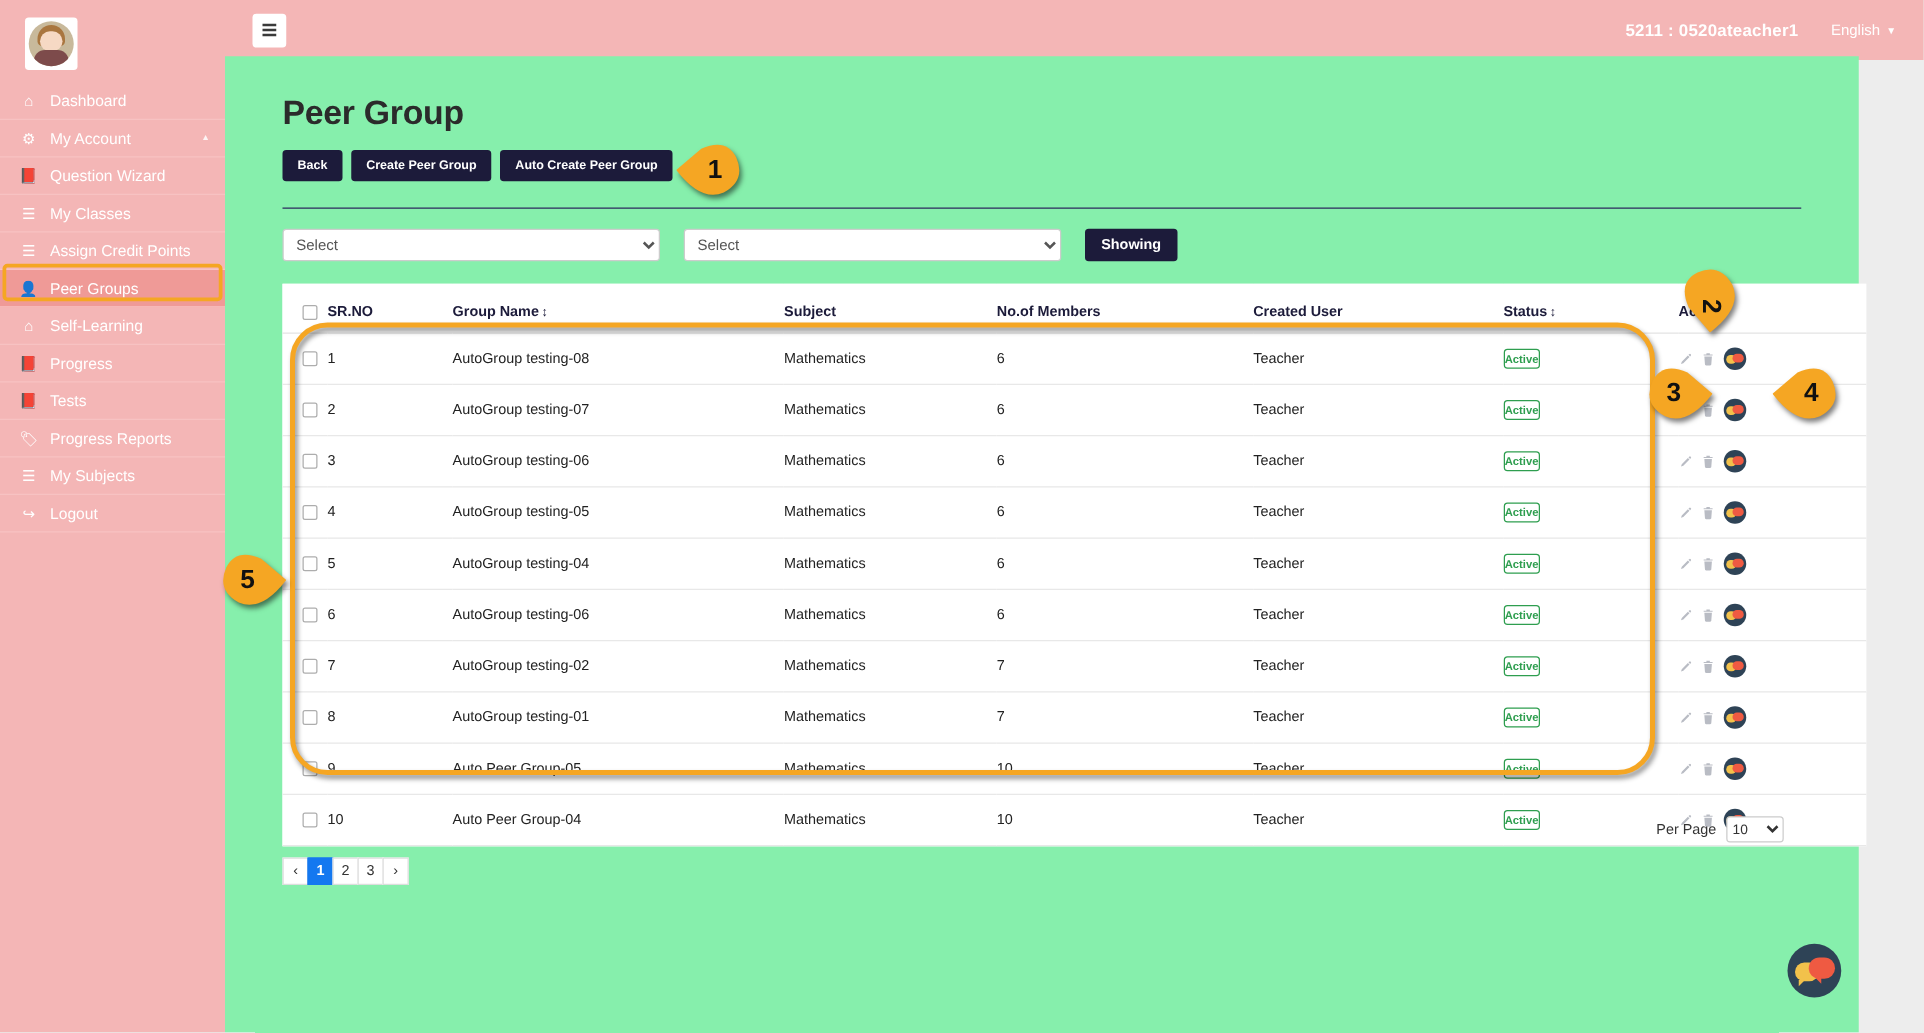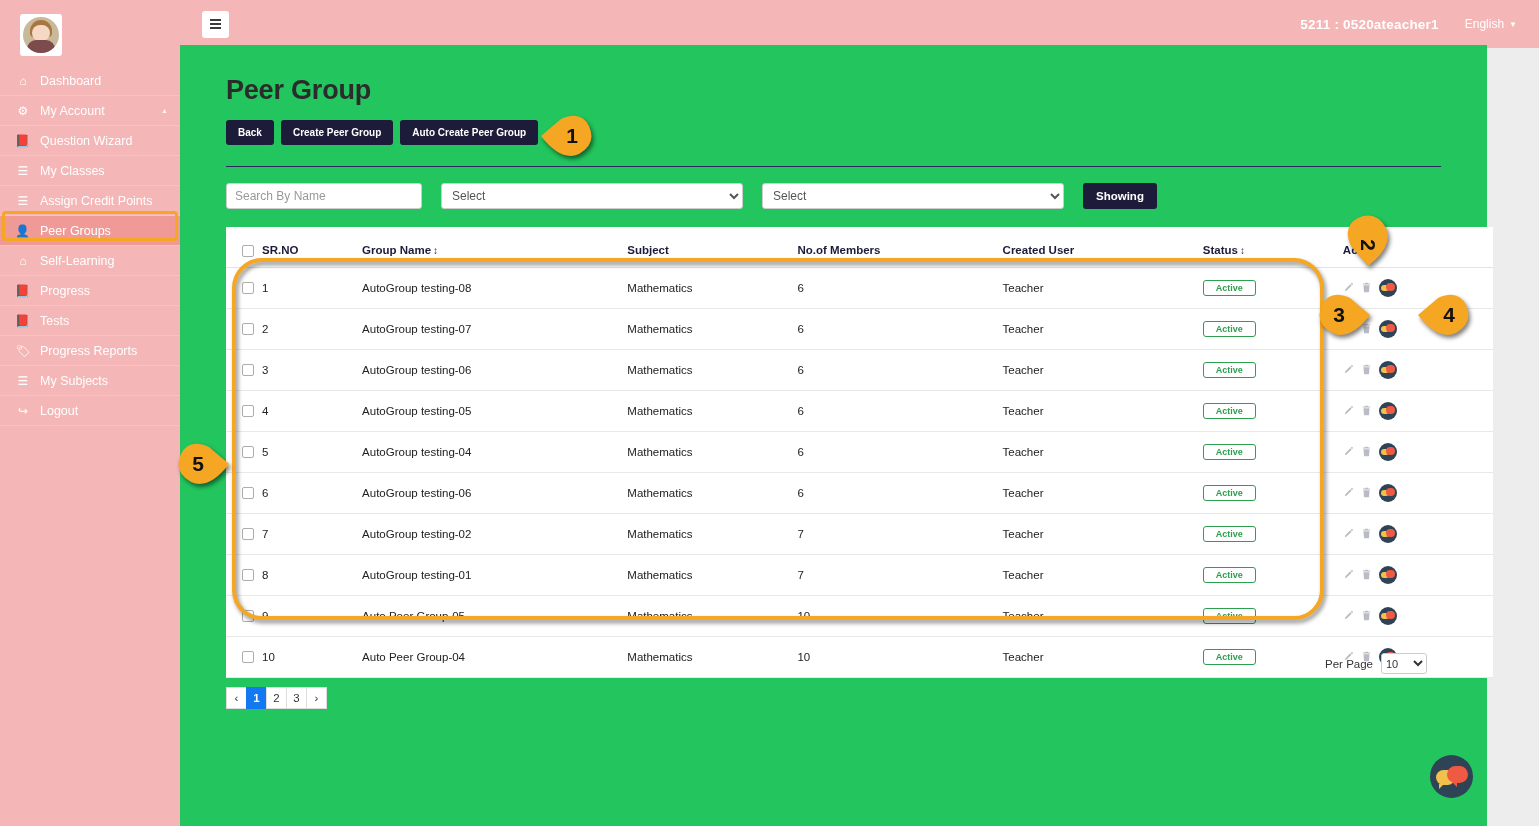--- a/index.html
+++ b/index.html
@@ -67,21 +67,21 @@
   }
   #hamburger i { display:block; width:11px; height:1.8px; background:#3a3a3a; }
   #topbar-right {
     margin-left:auto; margin-right:22px; display:flex; align-items:center; gap:26px;
   }
   #user-label { color:#fff; font-size:13.5px; font-weight:bold; letter-spacing:.2px; }
   #lang { color:#fff; font-size:12px; display:flex; align-items:center; gap:5px; cursor:pointer; }
   #lang .tri { font-size:8px; }
 
   
-  #main { position:absolute; left:180px; top:45px; width:1307px; height:781px; background:#22c55e; }
+  #main { position:absolute; left:180px; top:45px; width:1307px; height:781px; background:#86efac; }
   #page-title {
     margin:30px 0 0 46px; font-size:27px; font-weight:bold; color:#2b2b2b;
     letter-spacing:-.2px;
   }
   #btn-row { margin:14px 0 0 46px; display:flex; gap:7px; }
   .btn-dark {
     background:#1c1b3a; color:#fff; border:none; border-radius:3px;
     font-size:10px; font-weight:bold; padding:7px 12px; cursor:pointer;
     font-family:"Liberation Sans", sans-serif;
   }
@@ -130,21 +130,21 @@
   thead .c-chk, tbody .c-chk { padding-left:16px !important; }
   .sorter { font-size:10px; margin-left:2px; }
 
   input[type=checkbox] {
     -webkit-appearance:none; appearance:none;
     width:12px; height:12px; border:1px solid #adadad; border-radius:2px;
     background:#fff; cursor:pointer; margin:0; vertical-align:middle;
   }
   .badge-active {
     display:inline-block; border:1px solid #2e9e4f; color:#2e9e4f;
-    font-size:9px; font-weight:bold; border-radius:3px; padding:1px 12px;
+    font-size:9px; font-weight:bold; border-radius:3px; padding:1px 0;
     line-height:12px;
   }
   .acts { display:flex; align-items:center; gap:7px; }
   .ico-pencil, .ico-trash {
     width:11px; height:11px; display:inline-block; cursor:pointer;
     color:#b9bcc4;
   }
   .chat-dot {
     width:18px; height:18px; border-radius:50%; background:#2e4356;
     position:relative; cursor:pointer; flex:none; overflow:hidden;
@@ -310,21 +310,20 @@
 
   <div id="btn-row">
       <button class="btn-dark">Back</button>
       <button class="btn-dark">Create Peer Group</button>
       <button class="btn-dark">Auto Create Peer Group</button>
     </div>
 
   <div id="divider"></div>
 
   <div id="filters">
-    <input id="search-input" type="text" placeholder="Search By Name" style="">
     <select id="sel1" class="sel"><option>Select</option></select>
     <select id="sel2" class="sel"><option>Select</option></select>
     <button id="btn-search">Showing</button>
   </div>
 
   <div id="table-wrap">
     <table>
       <thead>
           <tr id="head-row">
             <th class="c-chk"><input type="checkbox" style=""></th>

